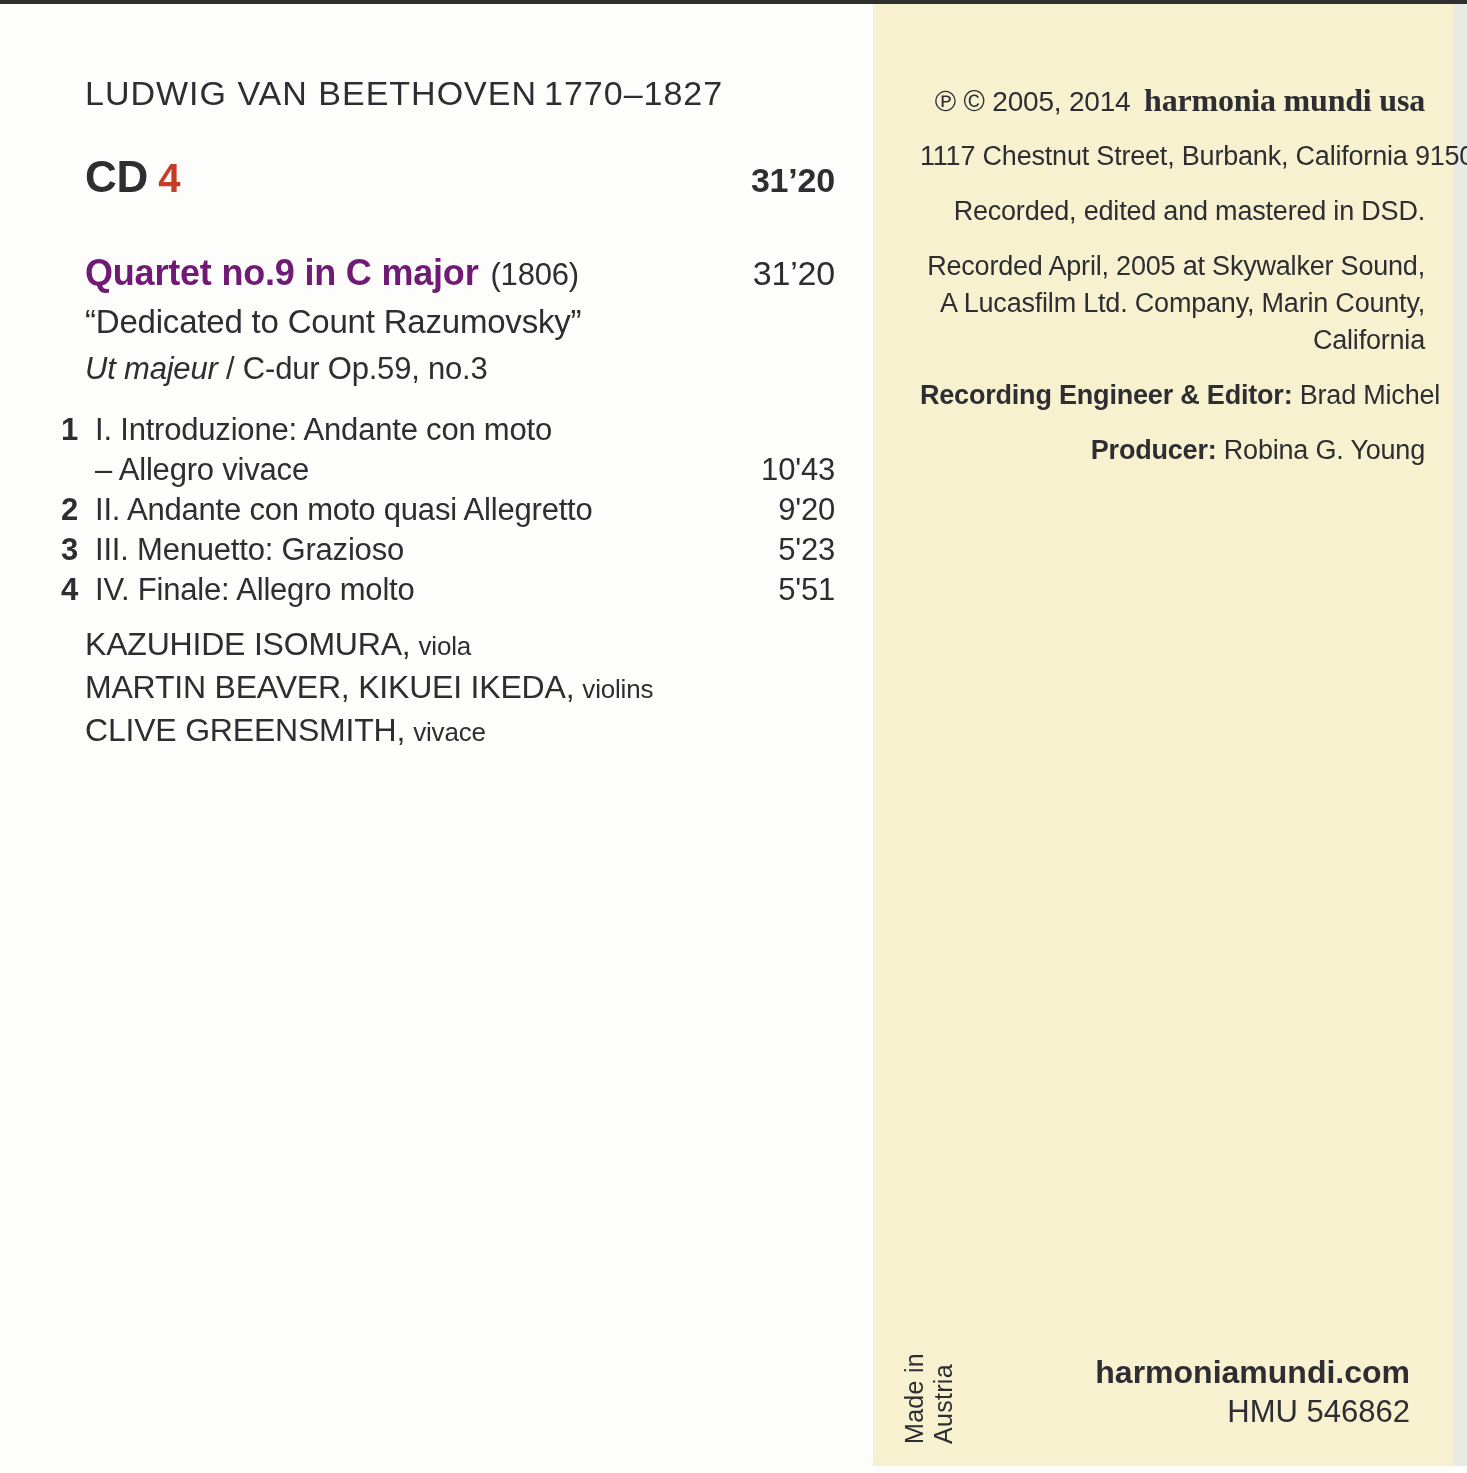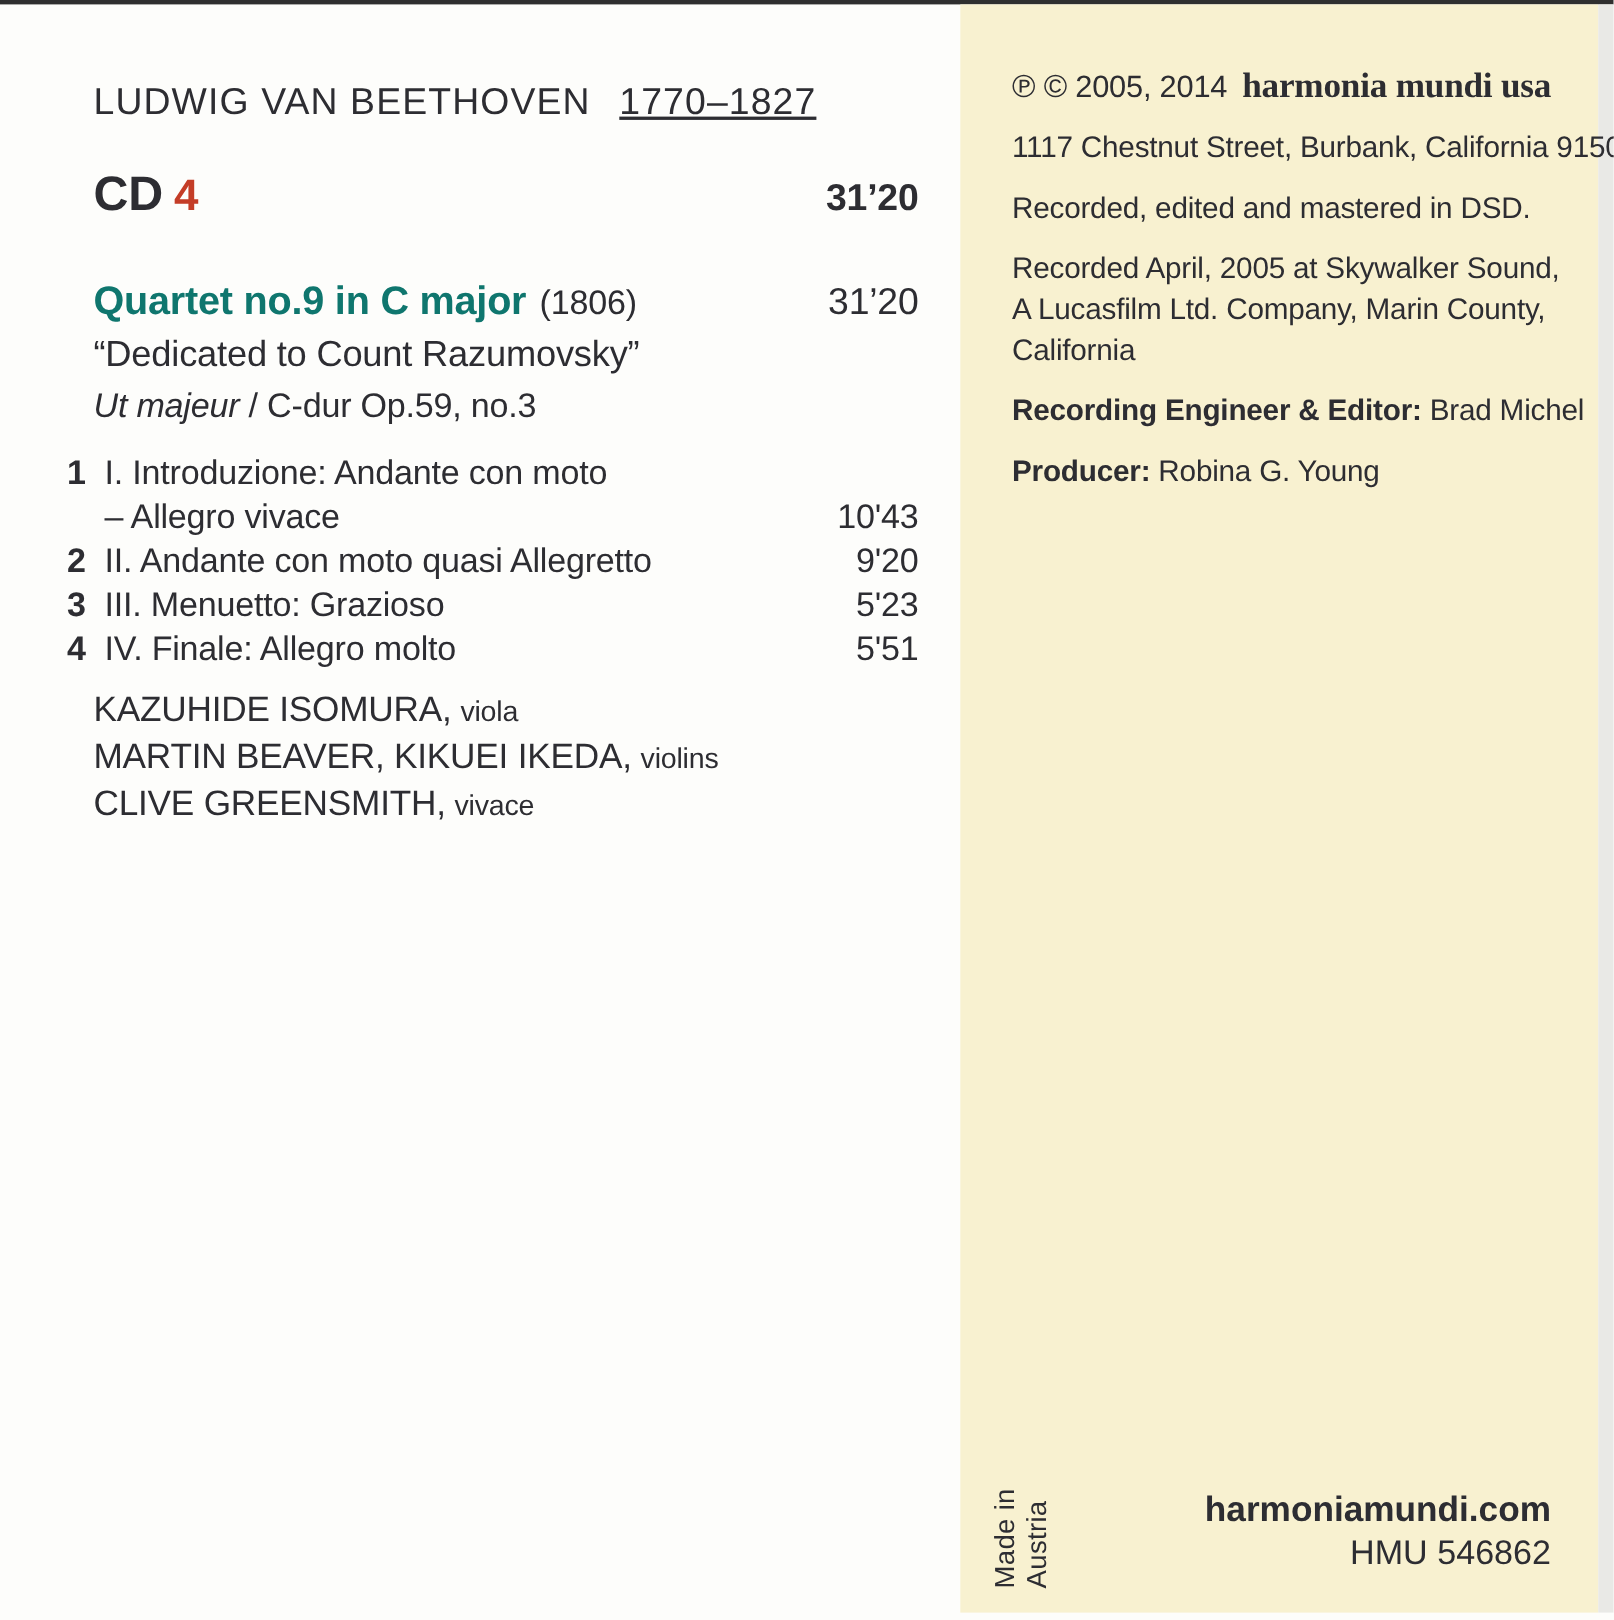--- a/index.html
+++ b/index.html
@@ -36,36 +36,36 @@
 
   
   .left-content {
     position: absolute;
     left: 85px; top: 72px;
     width: 750px;
     letter-spacing: -0.2px;
   }
   .composer-line { font-size: 34px; line-height: 42px; display: flex; align-items: baseline; }
   .composer { letter-spacing: 1px; }
-  .dates { margin-left: 26px; letter-spacing: 1px; text-decoration: underline; }
+  .dates { margin-left: 7px; letter-spacing: 1px; }
 
   .cd-line {
     margin-top: 38px;
     display: flex; align-items: baseline;
     font-weight: bold;
   }
   .cd-label { font-size: 44px; }
   .cd-number { font-size: 40px; color: #c43d27; margin-left: 10px; }
   .dur-big { font-size: 34px; margin-left: auto; }
 
   .work-title-line {
     margin-top: 50px;
     display: flex; align-items: baseline;
   }
-  .work-title { font-size: 36px; font-weight: bold; color: #0f766e; }
+  .work-title { font-size: 36px; font-weight: bold; color: #701a75; }
   .work-year { font-size: 31px; margin-left: 12px; }
   .dedication { margin-top: 8px; font-size: 33px; line-height: 40px; }
   .keys { margin-top: 8px; font-size: 31px; line-height: 38px; }
   .italic { font-style: italic; }
 
   .tracks { margin-top: 22px; }
   .track-row {
     display: flex; align-items: baseline;
     font-size: 31px; line-height: 40px;
     margin-left: -24px;
@@ -75,24 +75,25 @@
   .t-dur { margin-left: auto; text-align: right; }
 
   .ensemble { margin-top: 44px; font-size: 35px; font-weight: bold; letter-spacing: 0.5px; }
   .performers { margin-top: 14px; }
   .performer-line { font-size: 32px; line-height: 41px; }
   .performer-role { font-size: 26px; margin-left: 8px; }
 
   
   .right-content {
     position: absolute;
-    left: 920px; top: 59px;
+    left: 920px; top: 82px;
     width: 505px;
     font-size: 27px; line-height: 37px;
     letter-spacing: -0.2px;
+    text-align: right;
   }
   .r-p { margin: 0 0 18px 0; }
   .copyright-line { font-size: 28px; white-space: nowrap; }
   .c-symbol { font-size: 29px; }
   .brand-serif {
     font-family: "Liberation Serif", serif;
     font-weight: bold; font-size: 32px;
     margin-left: 6px;
   }
   .nowrap { white-space: nowrap; }

